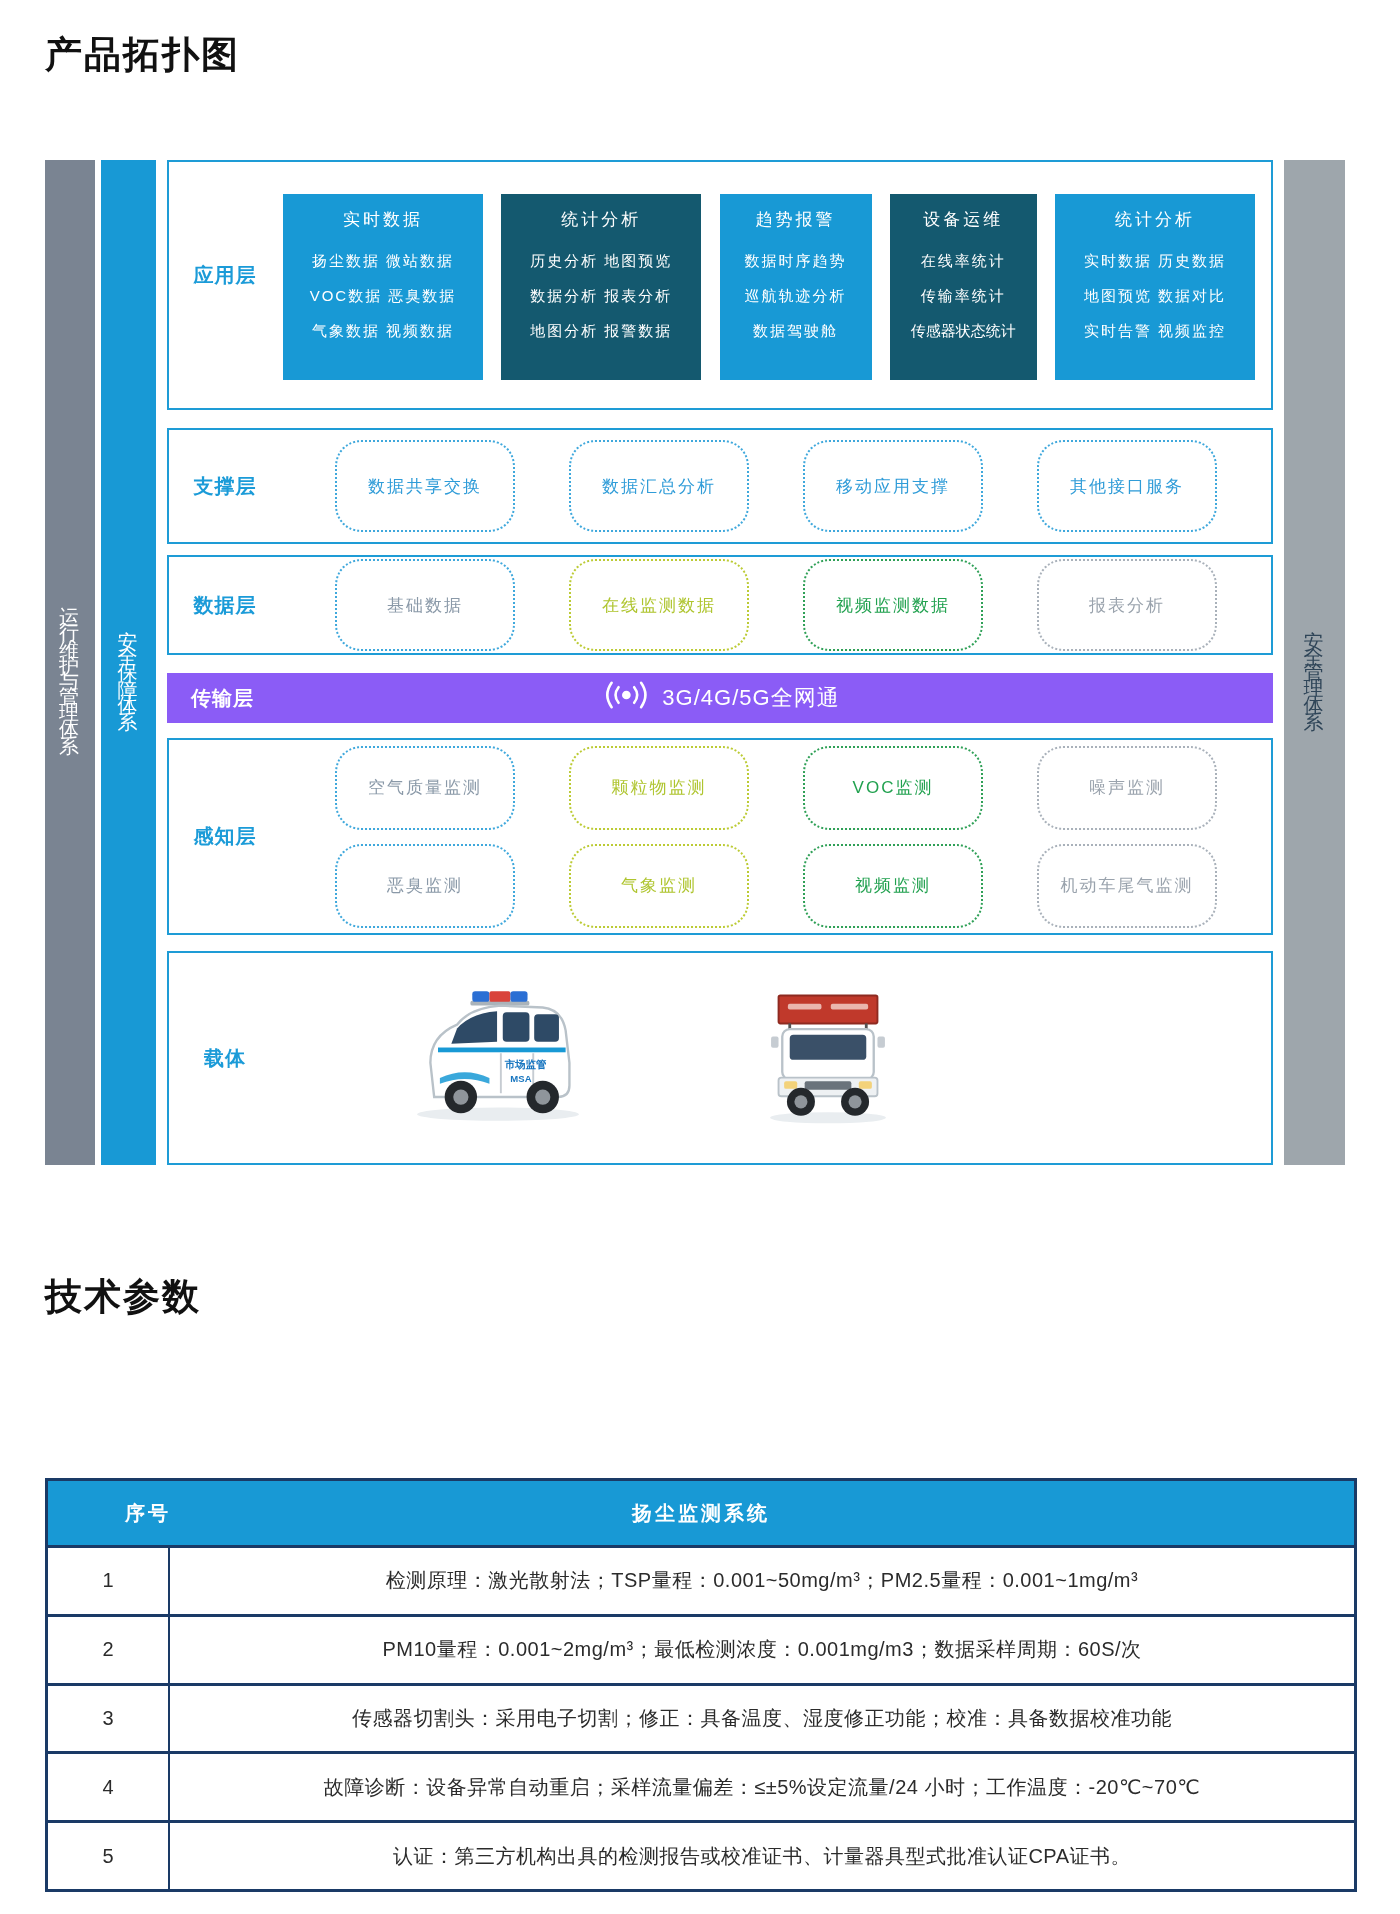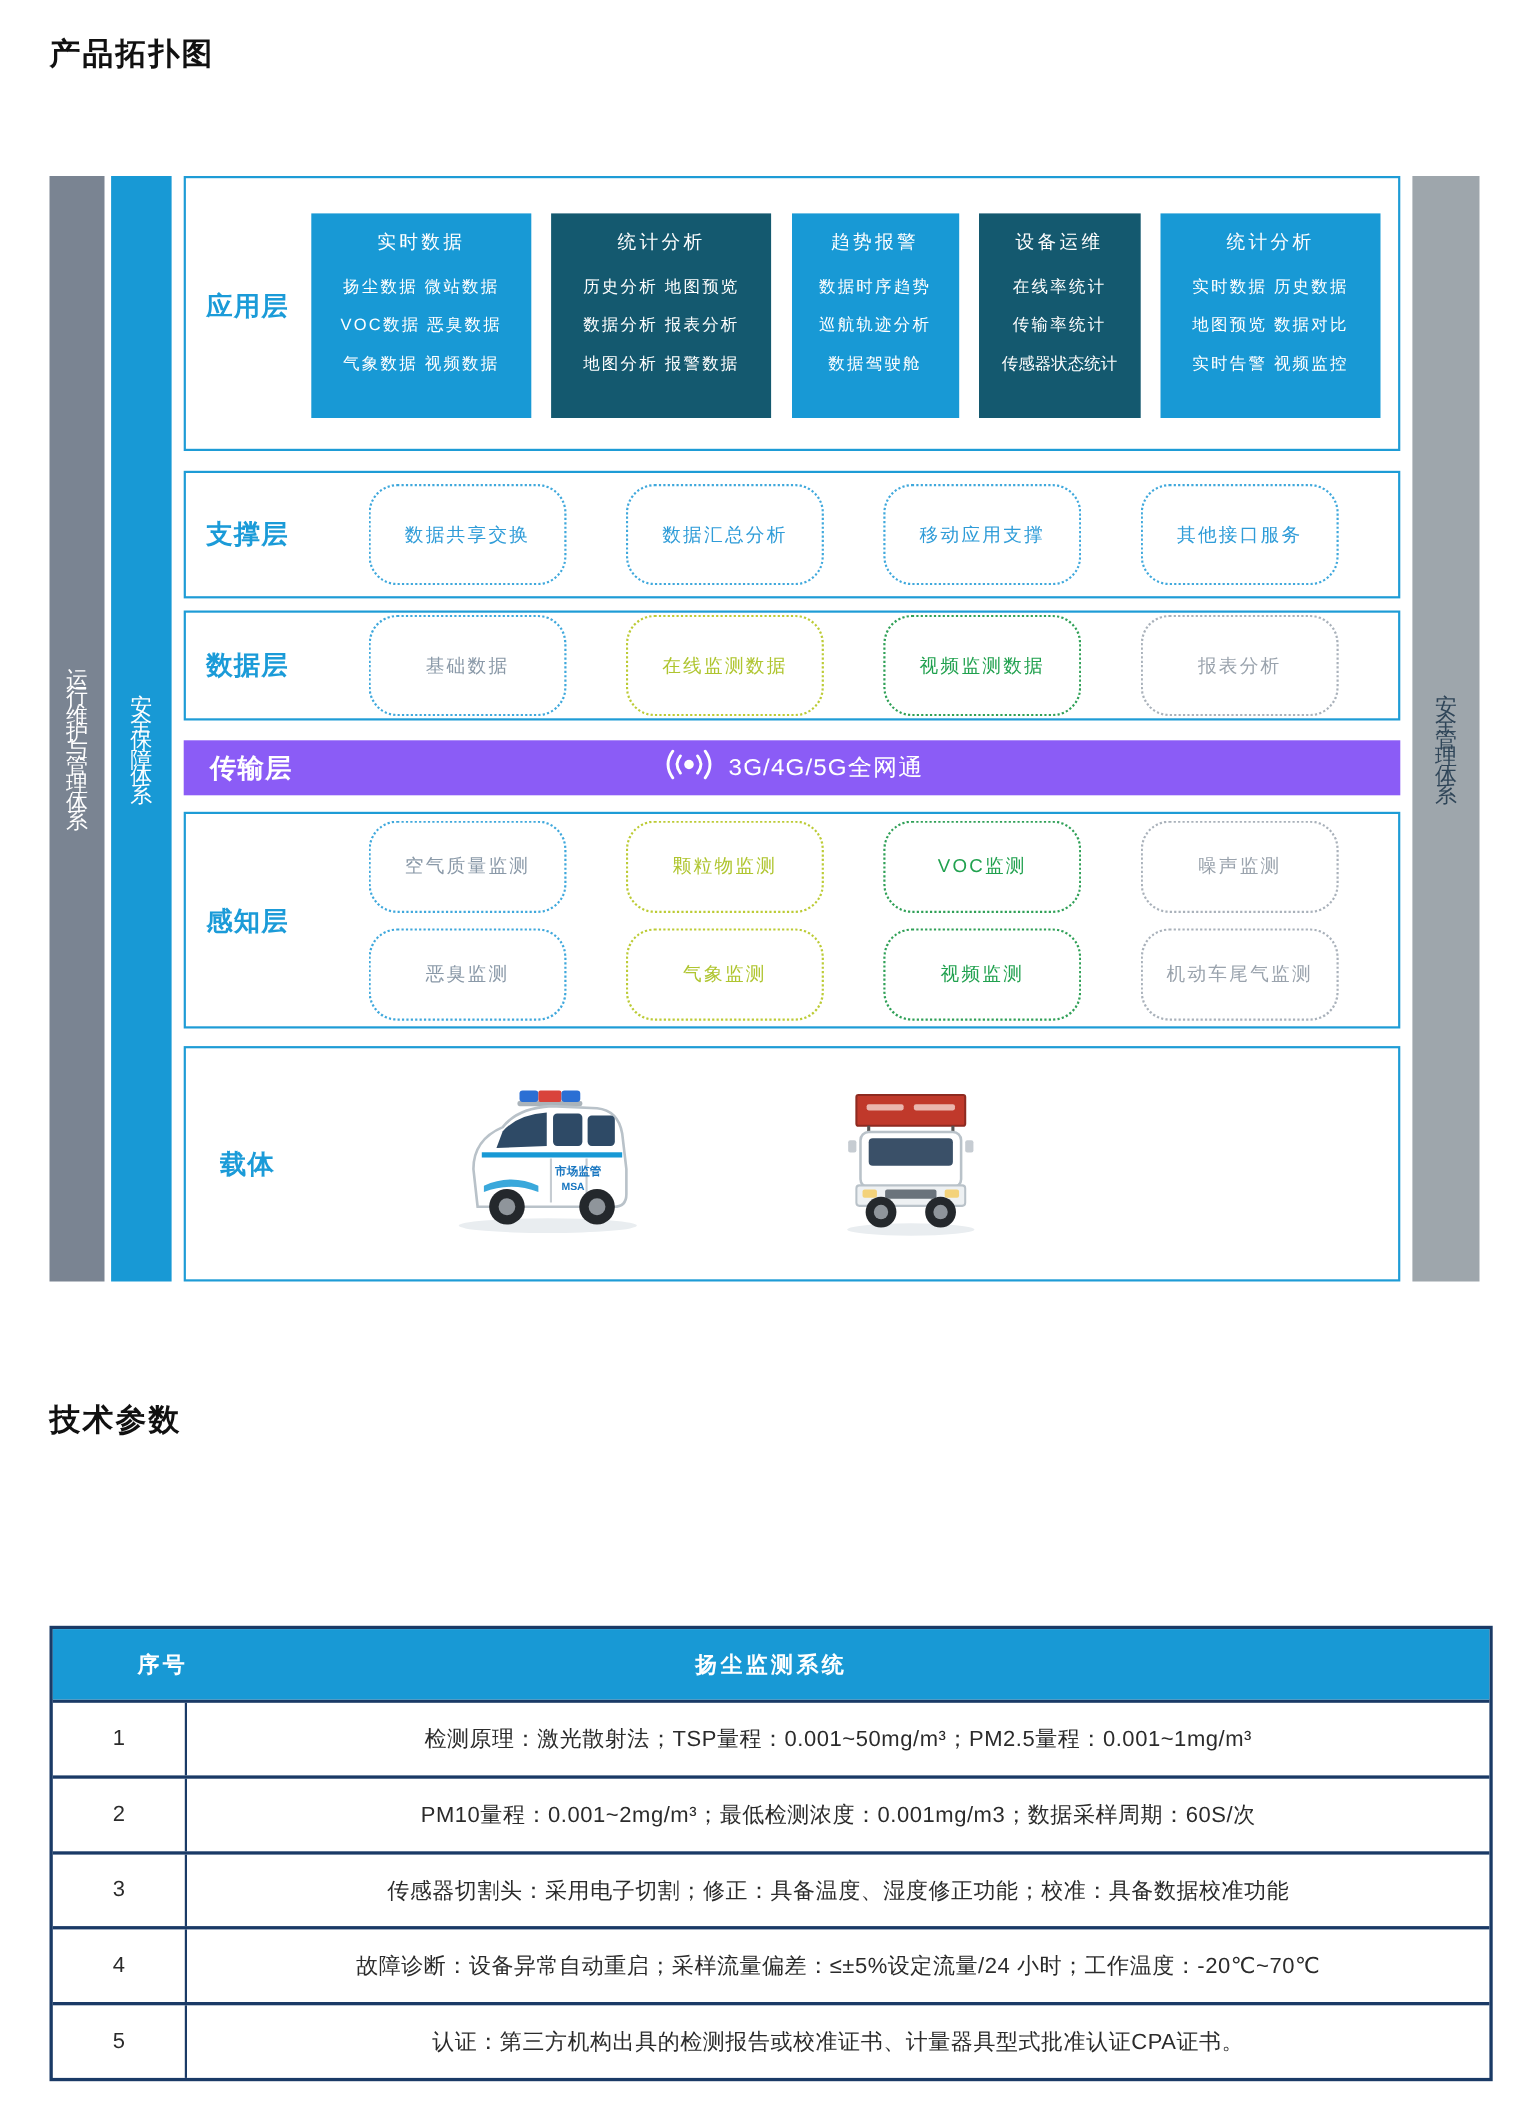--- a/index.html
+++ b/index.html
@@ -1,36 +1,36 @@
 <!DOCTYPE html>
 <html><head>
 <meta charset="utf-8">
 <style>
   html,body{margin:0;padding:0;background:#fff;}
   .page{position:relative;width:1400px;height:1914px;background:#fff;overflow:hidden;
         font-family:"Liberation Sans","DejaVu Sans",sans-serif;}
   .doc-title{position:absolute;left:45px;margin:0;font-family:Liberation Serif, serif;
-        font-weight:bold;font-size:28px;color:#111;letter-spacing:2px;}
+        font-weight:bold;font-size:37px;color:#111;letter-spacing:2px;}
   #t1{top:30px;}
   #t2{top:1272px;}
 
   
   .topology{position:absolute;left:45px;top:160px;width:1300px;height:1005px;display:flex;}
   .vbar{display:flex;align-items:center;justify-content:center;}
   .vbar span{writing-mode:vertical-lr;text-orientation:upright;font-size:20px;letter-spacing:16px;}
   .vbar.gray{width:50px;background:#7A8492;margin-right:6px;}
   .vbar.gray span{color:#fff;}
   .vbar.blue{width:55px;background:#1899D5;margin-right:11px;}
   .vbar.blue span{color:#fff;}
   .vbar.lgray{width:61px;background:#9EA6AC;margin-left:11px;}
   .vbar.lgray span{color:#2F4558;}
   .main-col{flex:1;display:flex;flex-direction:column;min-width:0;}
 
   .sec{border:2px solid #1E9CD6;display:flex;align-items:center;box-sizing:border-box;background:#fff;}
-  .layer-label{width:112px;text-align:center;color:#1B9BD8;font-weight:bold;font-size:24px;
+  .layer-label{width:112px;text-align:center;color:#1B9BD8;font-weight:bold;font-size:20px;
         letter-spacing:1px;flex:0 0 112px;}
 
   
   .sec-app{height:250px;margin-bottom:18px;align-items:flex-start;}
   .sec-app .layer-label{margin-top:100px;}
   .app-boxes{flex:1;display:flex;justify-content:space-between;padding:32px 16px 0 2px;}
   .app-box{height:186px;box-sizing:border-box;color:#fff;text-align:center;padding-top:14px;}
   .app-box.light{background:#1899D5;}
   .app-box.dark{background:#14596F;}
   .app-box .abt{font-size:17px;letter-spacing:3px;margin-bottom:12px;}

